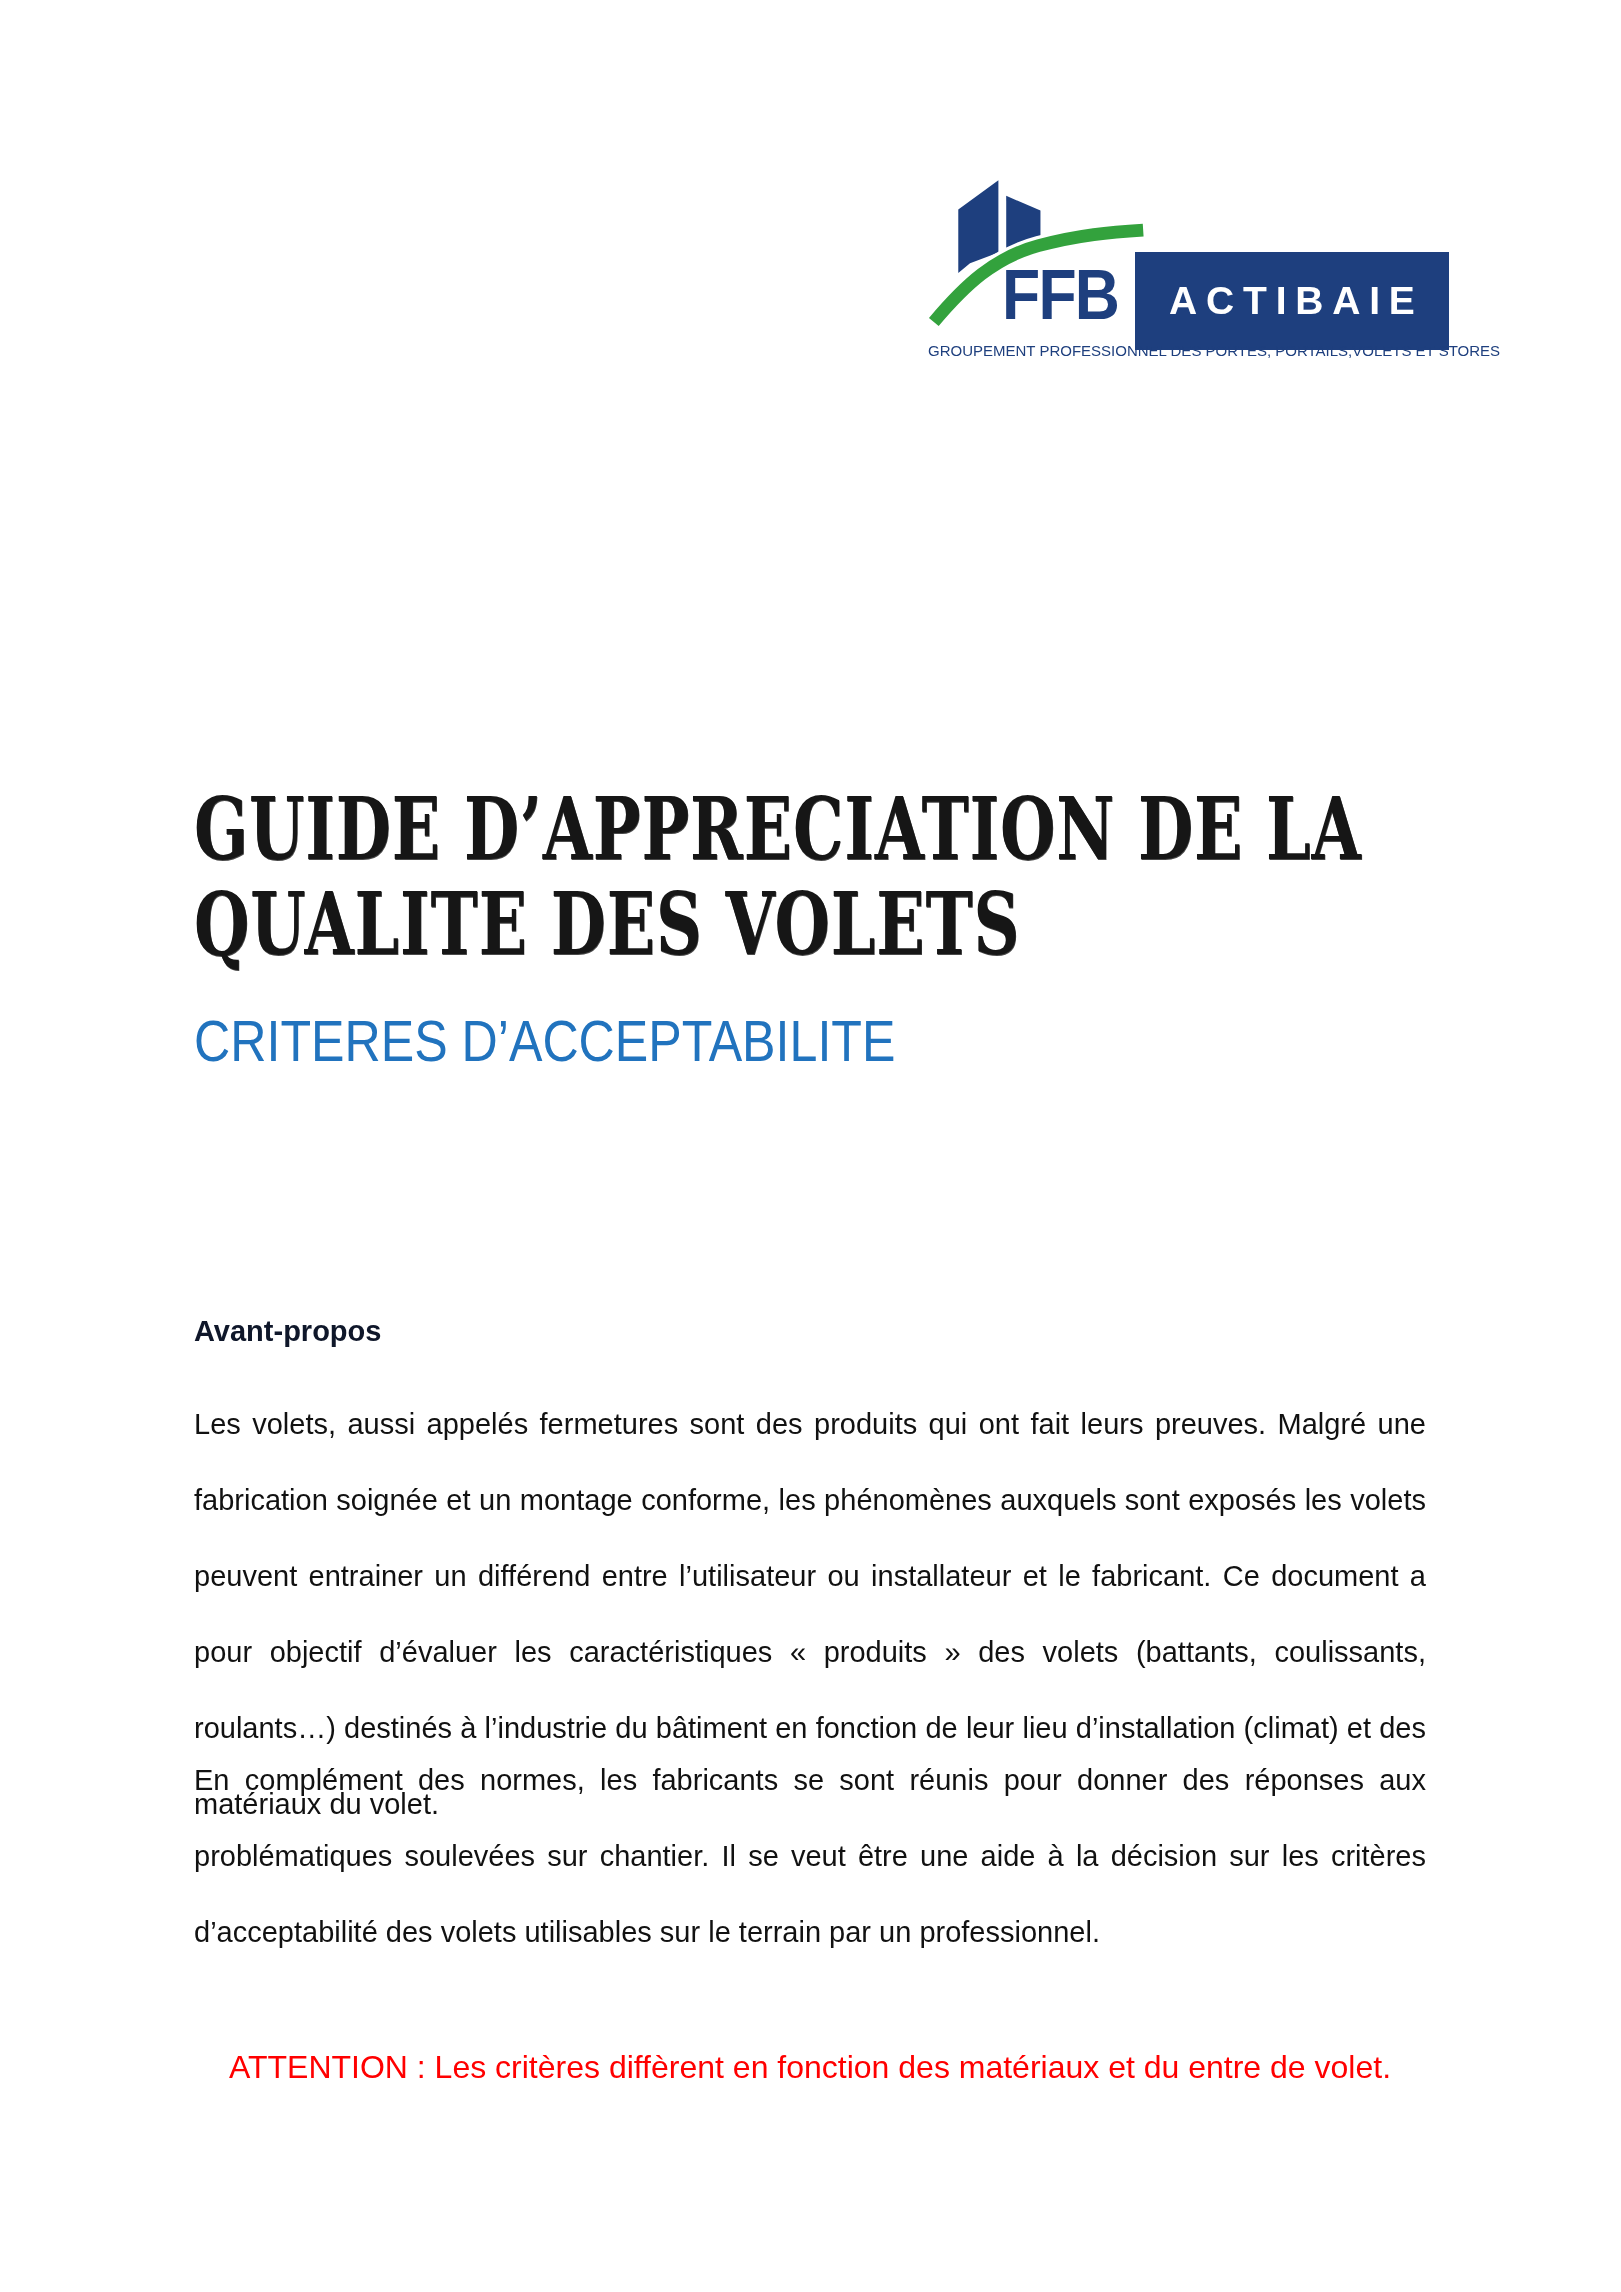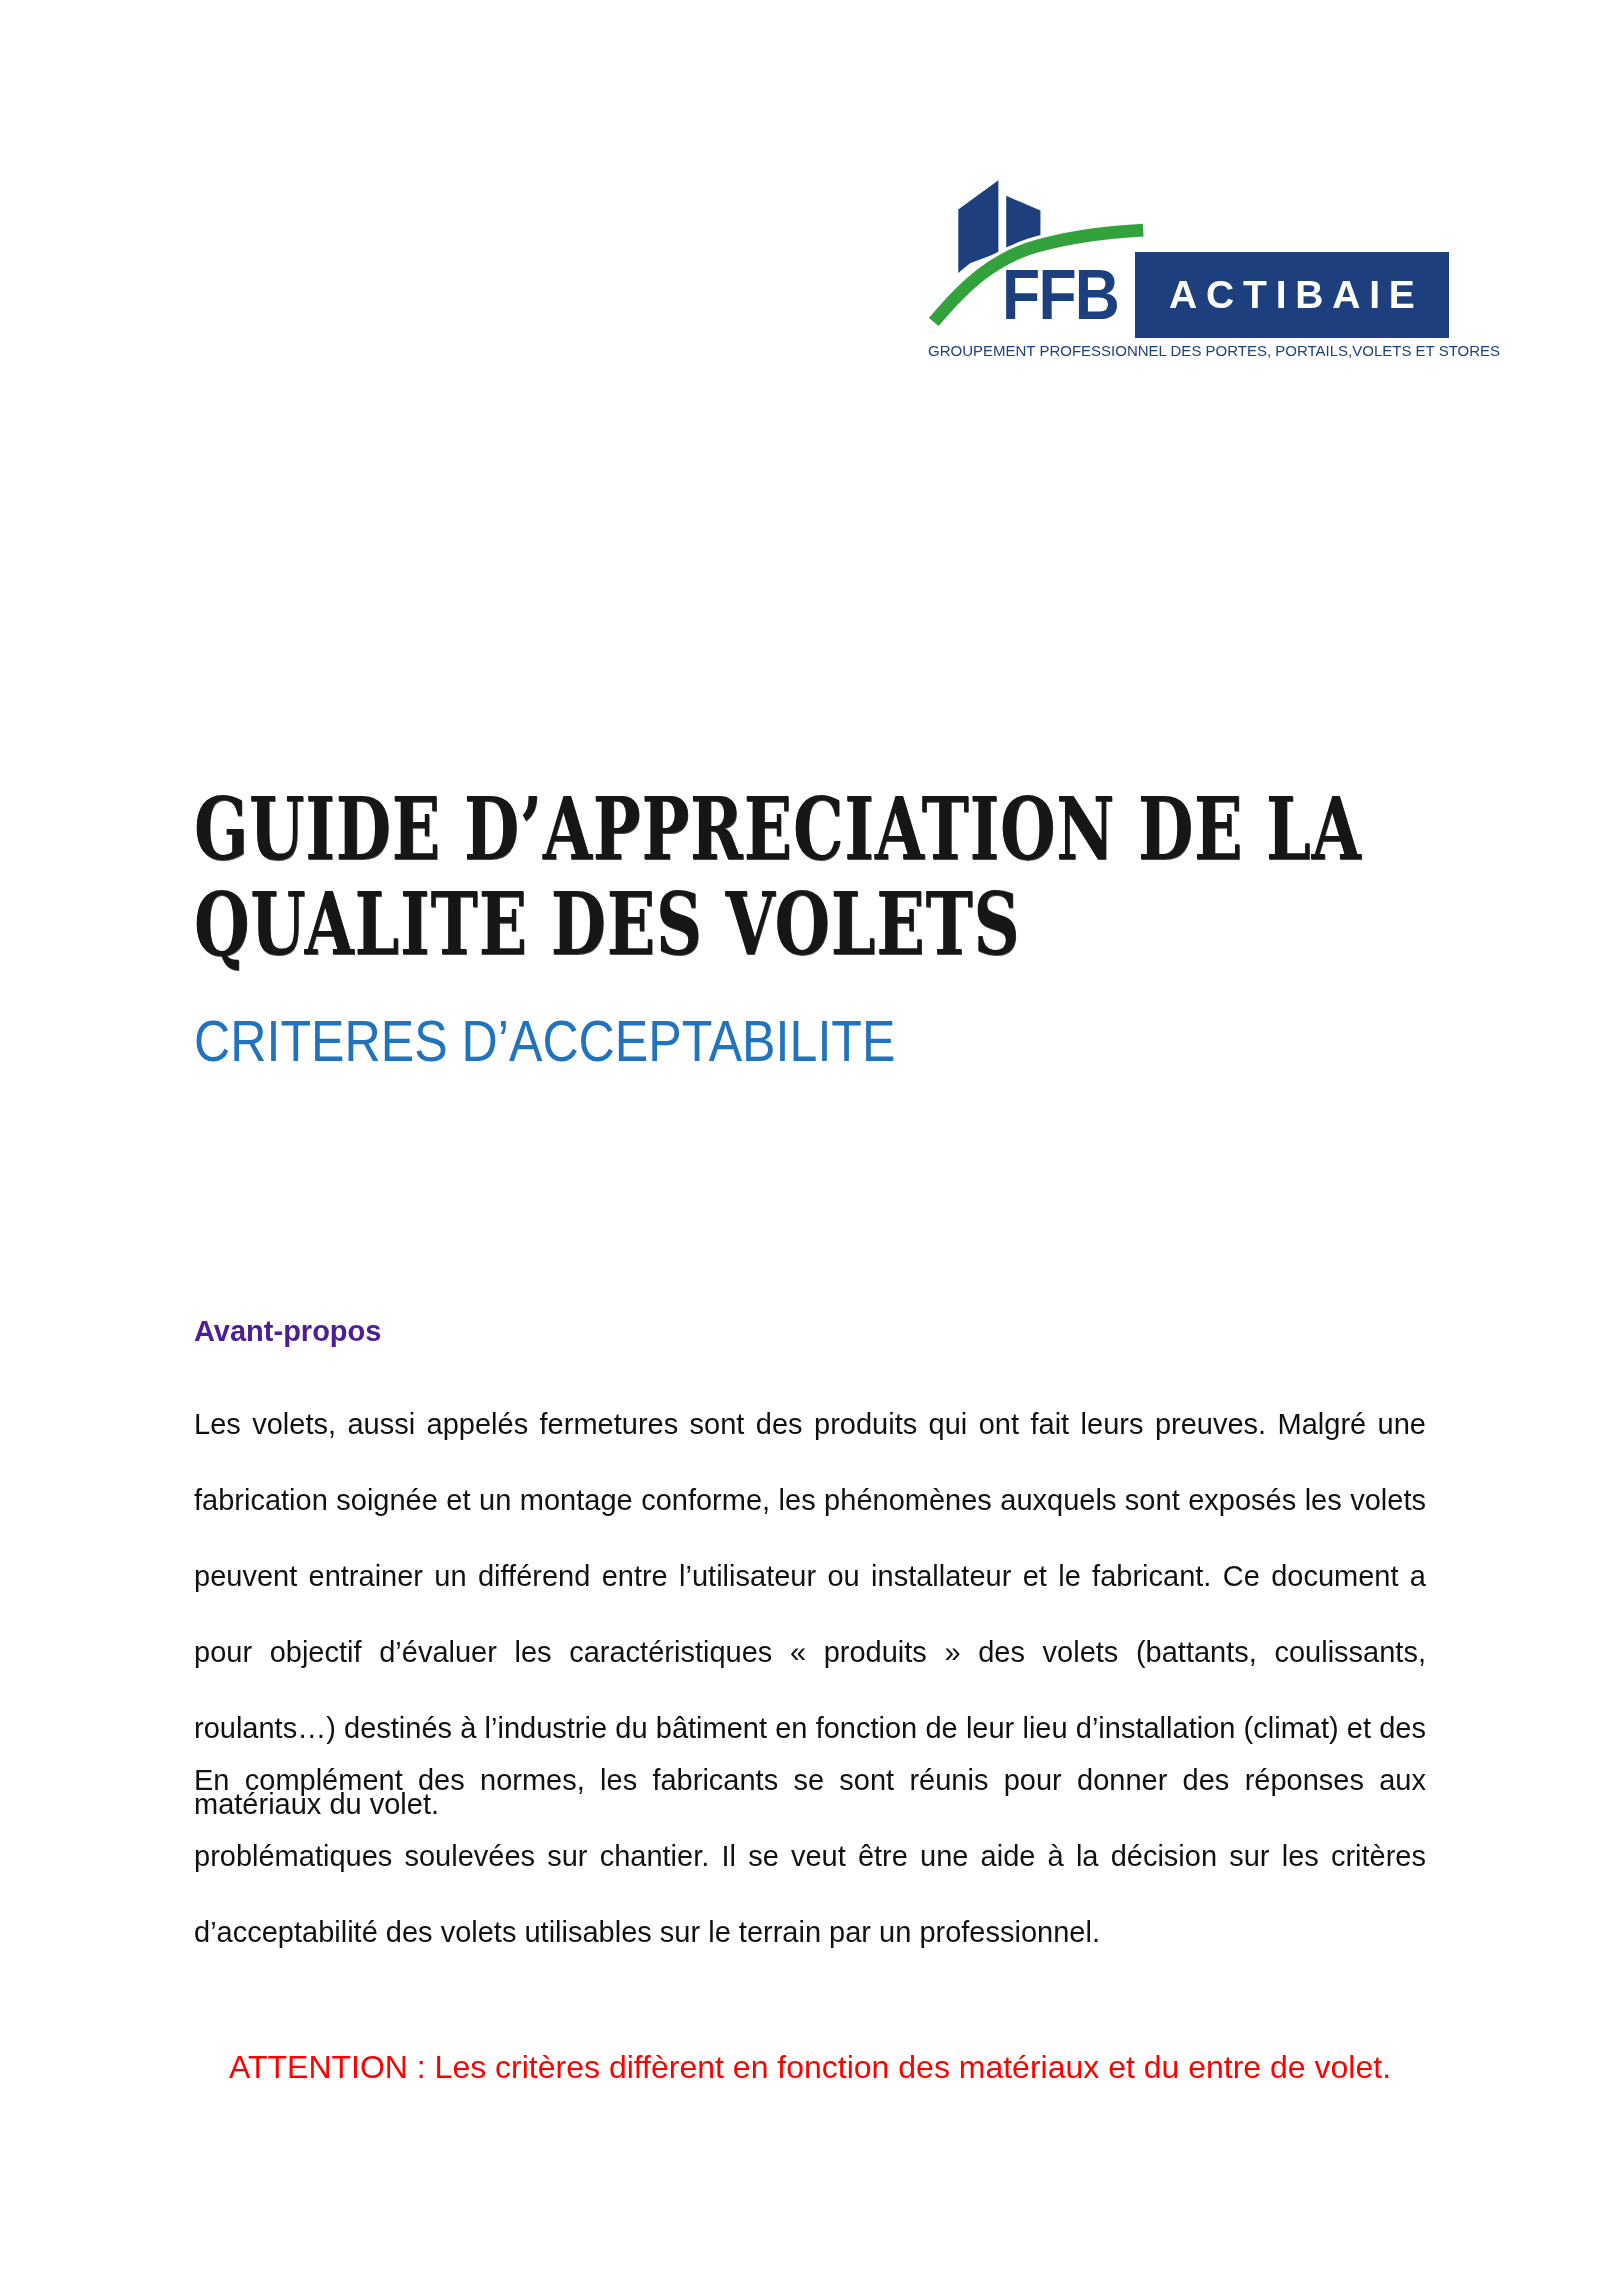--- a/index.html
+++ b/index.html
@@ -16,21 +16,21 @@
   .logo { position:absolute; left:926px; top:176px; width:529px; height:196px; }
   .logo .mark { position:absolute; left:0; top:0; }
   .ffb-word {
     position:absolute; left:76px; top:82px;
     font-size:71px; line-height:71px; font-weight:bold;
     color:#1E3F7E; letter-spacing:-2px;
     transform:scaleX(0.88); transform-origin:left top;
     white-space:nowrap;
   }
   .actibaie-box {
-    position:absolute; left:209px; top:75px; width:314px; height:86px;
+    position:absolute; left:209px; top:75px; width:314px; height:98px;
     background:#1E3F7E;
     display:flex; align-items:center; justify-content:center;
   }
   .actibaie-word {
     color:#ffffff; font-weight:bold; font-size:39px;
     letter-spacing:8.8px; text-indent:8.8px; white-space:nowrap;
   }
   .tagline {
     position:absolute; left:2px; top:165px; width:525px;
     font-size:15px; font-weight:normal; color:#1E3F7E;
@@ -49,21 +49,21 @@
   .doc-subtitle {
     position:absolute; left:194px; top:1006px;
     font-size:57px; line-height:69px; color:#2173BE;
     transform:scaleX(0.88); transform-origin:left top;
     white-space:nowrap;
   }
 
   
   .section-heading {
     position:absolute; left:194px; top:1314px;
-    font-size:29px; font-weight:bold; color:#4c1d95;
+    font-size:29px; font-weight:bold; color:#0f172a;
   }
   .para {
     position:absolute; left:194px; width:1232px;
     font-size:29px; line-height:76px;
     text-align:justify; color:#111111;
   }
   .para-1 { top:1385px; }
   .para-2 { top:1741px; }
   .attention {
     position:absolute; left:194px; top:2044px; width:1232px;

